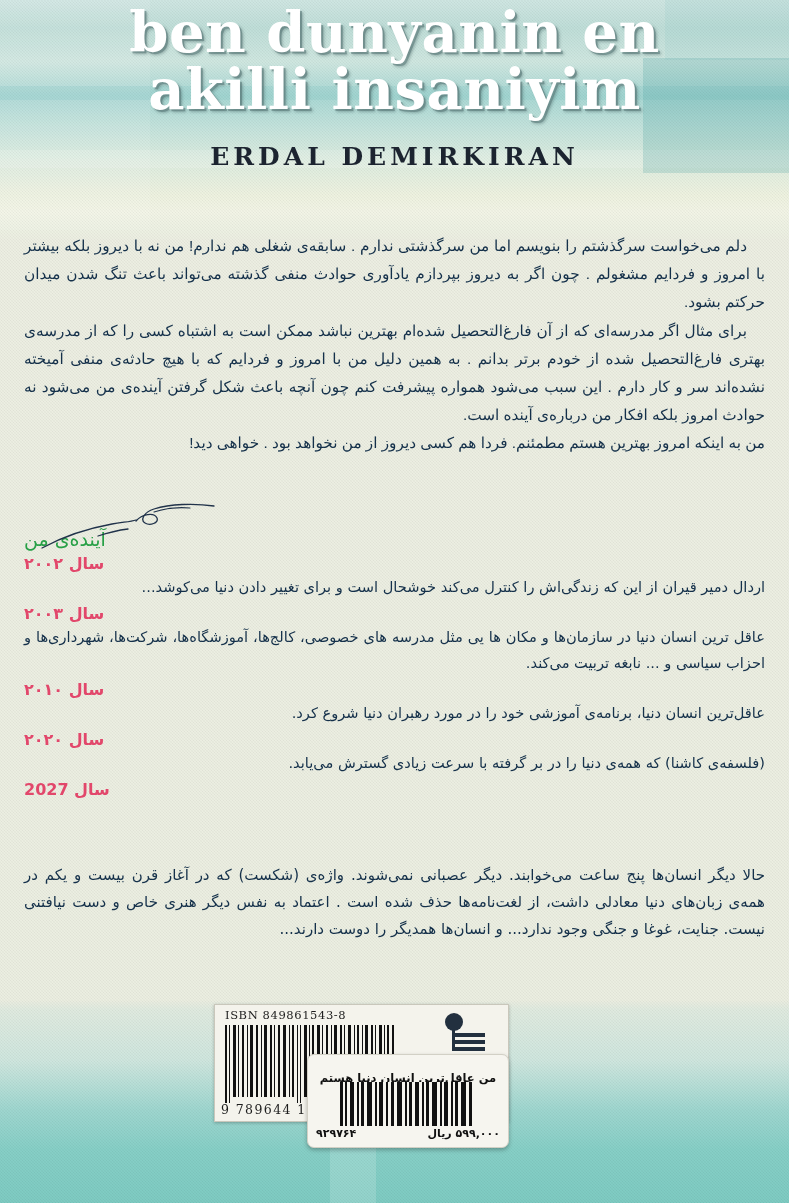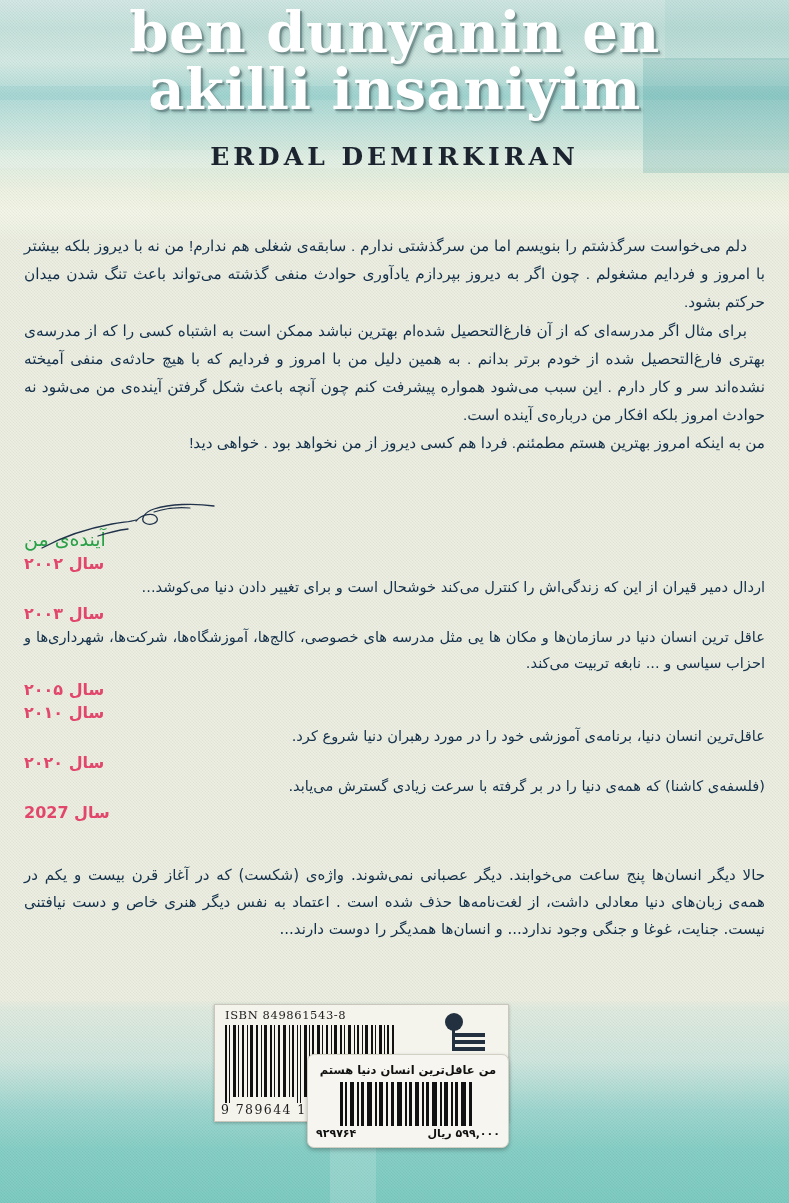--- a/index.html
+++ b/index.html
@@ -172,21 +172,21 @@
     font-size:10.5px;font-weight:bold;color:#102a52;line-height:13.5px;
   }
   
   #price-sticker{
     position:absolute;left:307px;top:1054px;width:200px;height:92px;
     background:#f6f5ef;border:1px solid #d2d0c5;border-radius:7px;
     box-shadow:0 2px 4px rgba(0,0,0,0.28);
     z-index:8;overflow:hidden;
   }
   #sticker-title{
-    position:absolute;right:8px;top:8px;left:8px;
+    position:absolute;right:8px;top:16px;left:8px;
     direction:rtl;text-align:center;
     font-size:11.5px;font-weight:bold;color:#101010;
     letter-spacing:0.3px;
   }
   #sticker-barcode{
     position:absolute;left:30px;top:27px;width:140px;height:44px;
   }
   #sticker-numbers{
     position:absolute;left:8px;right:8px;top:72px;
     direction:rtl;display:flex;justify-content:space-between;
@@ -227,21 +227,20 @@
 
   <div id="future">
     <div id="future-heading">آینده‌ی من</div>
 
     <div class="year">سال ۲۰۰۲</div>
     <div class="year-body">اردال دمیر قیران از این که زندگی‌اش را کنترل می‌کند خوشحال است و برای تغییر دادن دنیا می‌کوشد...</div>
 
     <div class="year">سال ۲۰۰۳</div>
     <div class="year-body">عاقل ترین  انسان دنیا در سازمان‌ها و مکان ها یی  مثل مدرسه های خصوصی، کالج‌ها، آموزشگاه‌ها،  شرکت‌ها، شهرداری‌ها و احزاب سیاسی و ... نابغه تربیت می‌کند.</div>
 
-    <div class="year">سال ۲۰۰۵</div>
 
     <div class="year">سال ۲۰۱۰</div>
     <div class="year-body">عاقل‌ترین انسان دنیا، برنامه‌ی آموزشی خود را در مورد رهبران دنیا  شروع کرد.</div>
 
     <div class="year">سال ۲۰۲۰</div>
     <div class="year-body">(فلسفه‌ی کاشنا) که همه‌ی دنیا را در بر گرفته با سرعت زیادی گسترش می‌یابد.</div>
 
     <div class="year">سال 2027</div>
   </div>
 

